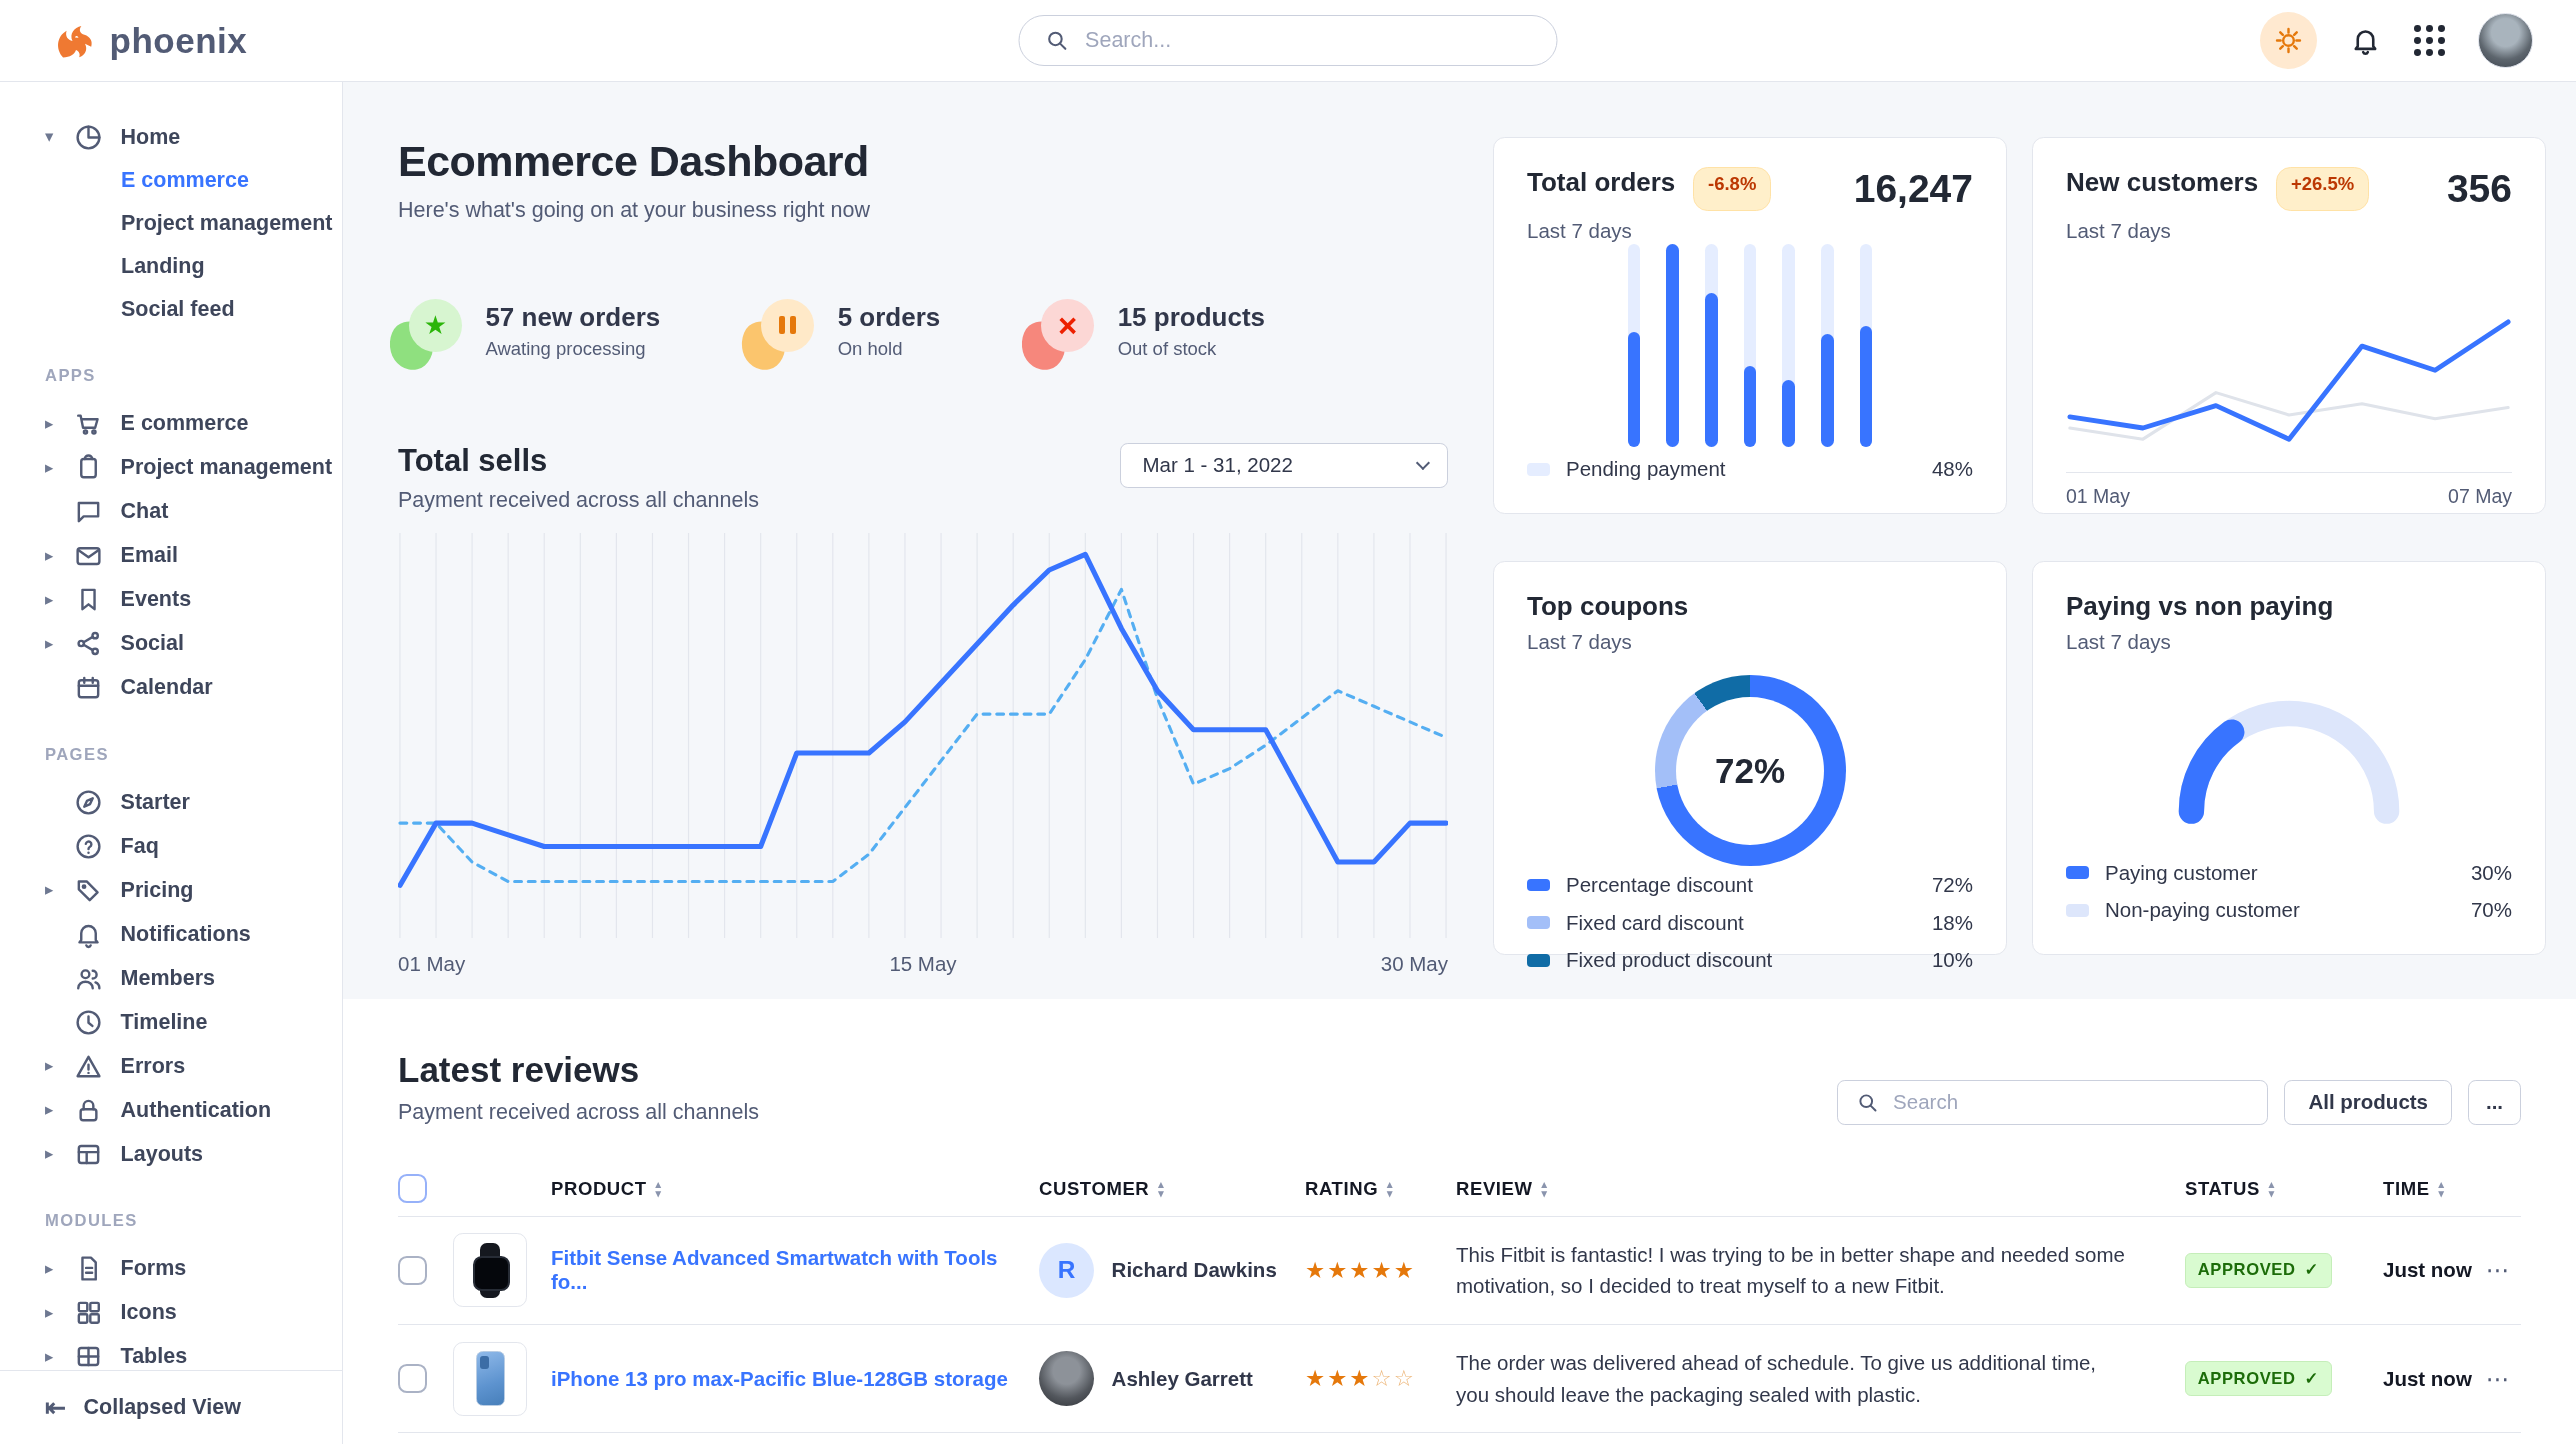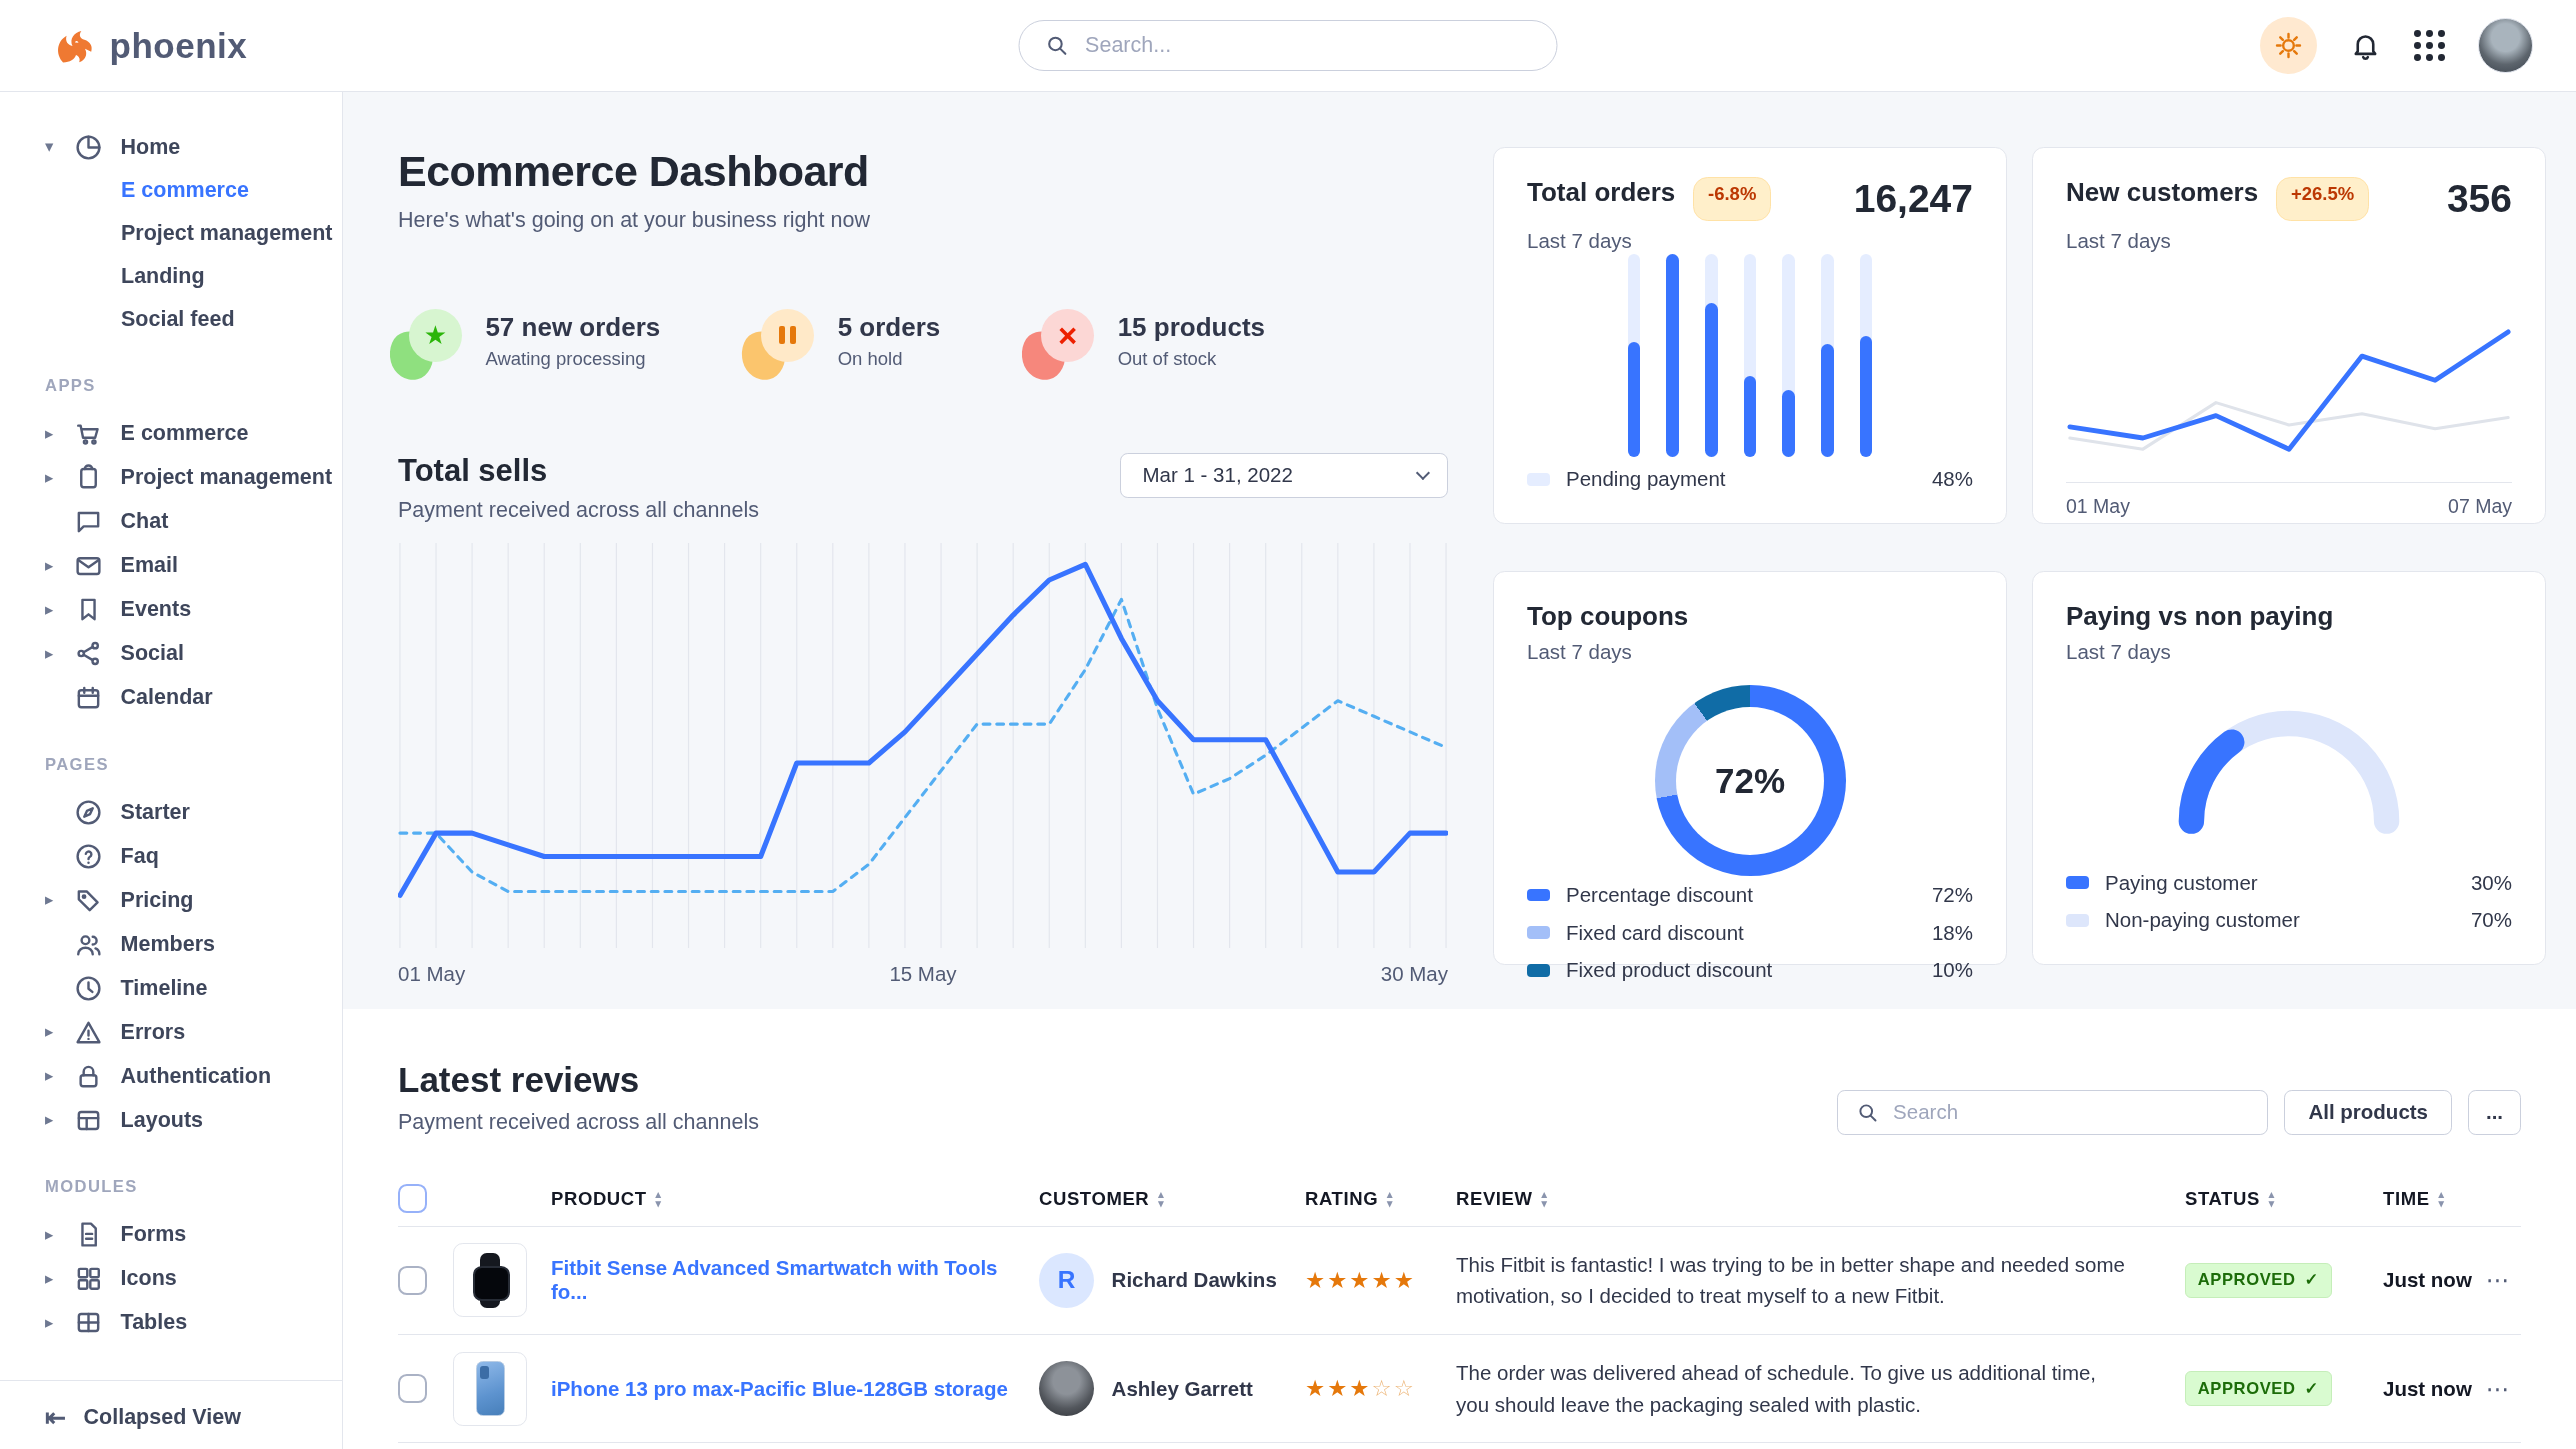--- a/index.html
+++ b/index.html
@@ -1,21 +1,21 @@
 <!DOCTYPE html>
 <html><head>
 <meta charset="utf-8">
 <style>
   * { box-sizing: border-box; margin: 0; padding: 0; }
   html,body { width:2576px; height:1450px; }
   body { font-family:"Liberation Sans", sans-serif; background:#fff; color:#31374a; overflow:hidden; }
   svg { display:block; }
 
   
-  .navbar { height:92px; display:flex; align-items:center; padding:0 43px 0 49px; background:#fff; border-bottom:1px solid #e3e6ed; position:relative; }
+  .navbar { height:82px; display:flex; align-items:center; padding:0 43px 0 49px; background:#fff; border-bottom:1px solid #e3e6ed; position:relative; }
   .brand { display:flex; align-items:center; gap:15.6px; }
   .brand-text { font-size:35px; font-weight:700; color:#525b75; letter-spacing:0.5px; }
   .nav-search { position:absolute; left:50%; transform:translateX(-50%); width:539px; height:51px; border:1px solid #cbd0dd; border-radius:27px; display:flex; align-items:center; gap:15.6px; padding:0 25px; background:#fff; }
   .nav-search input { border:none; outline:none; flex:1; font-size:21.5px; font-family:inherit; color:#31374a; background:transparent; }
   .nav-search input::placeholder { color:#9fa6bc; }
   .nav-right { margin-left:auto; display:flex; align-items:center; gap:33px; }
   .sun-btn { width:57px; height:57px; border-radius:50%; background:#ffe9d0; display:flex; align-items:center; justify-content:center; }
   .dots { width:31px; height:31px; display:grid; grid-template-columns:repeat(3,1fr); gap:4.9px; }
   .dots span { width:6.8px; height:6.8px; border-radius:50%; background:#222834; }
   .nav-avatar { width:55px; height:55px; border-radius:50%; background:radial-gradient(circle at 50% 35%, #a9b4bd 0 32%, #5d656d 62%, #39414b 100%); border:1px solid #dde1ea; }
@@ -382,20 +382,29 @@
             <svg class="ni" viewBox="0 0 30 30" width="29" height="29">
               <use href="#i-tag"></use>
             </svg>
           </span>
           <span class="label">Pricing</span>
         </div>
         <div class="nav-item">
           <span class="nav-caret"></span>
           <span>
             <svg class="ni" viewBox="0 0 30 30" width="29" height="29">
+              <use href="#i-bell"></use>
+            </svg>
+          </span>
+          <span class="label">Notifications</span>
+        </div>
+        <div class="nav-item">
+          <span class="nav-caret"></span>
+          <span>
+            <svg class="ni" viewBox="0 0 30 30" width="29" height="29">
               <use href="#i-users"></use>
             </svg>
           </span>
           <span class="label">Members</span>
         </div>
         <div class="nav-item">
           <span class="nav-caret"></span>
           <span>
             <svg class="ni" viewBox="0 0 30 30" width="29" height="29">
               <use href="#i-clock"></use>

